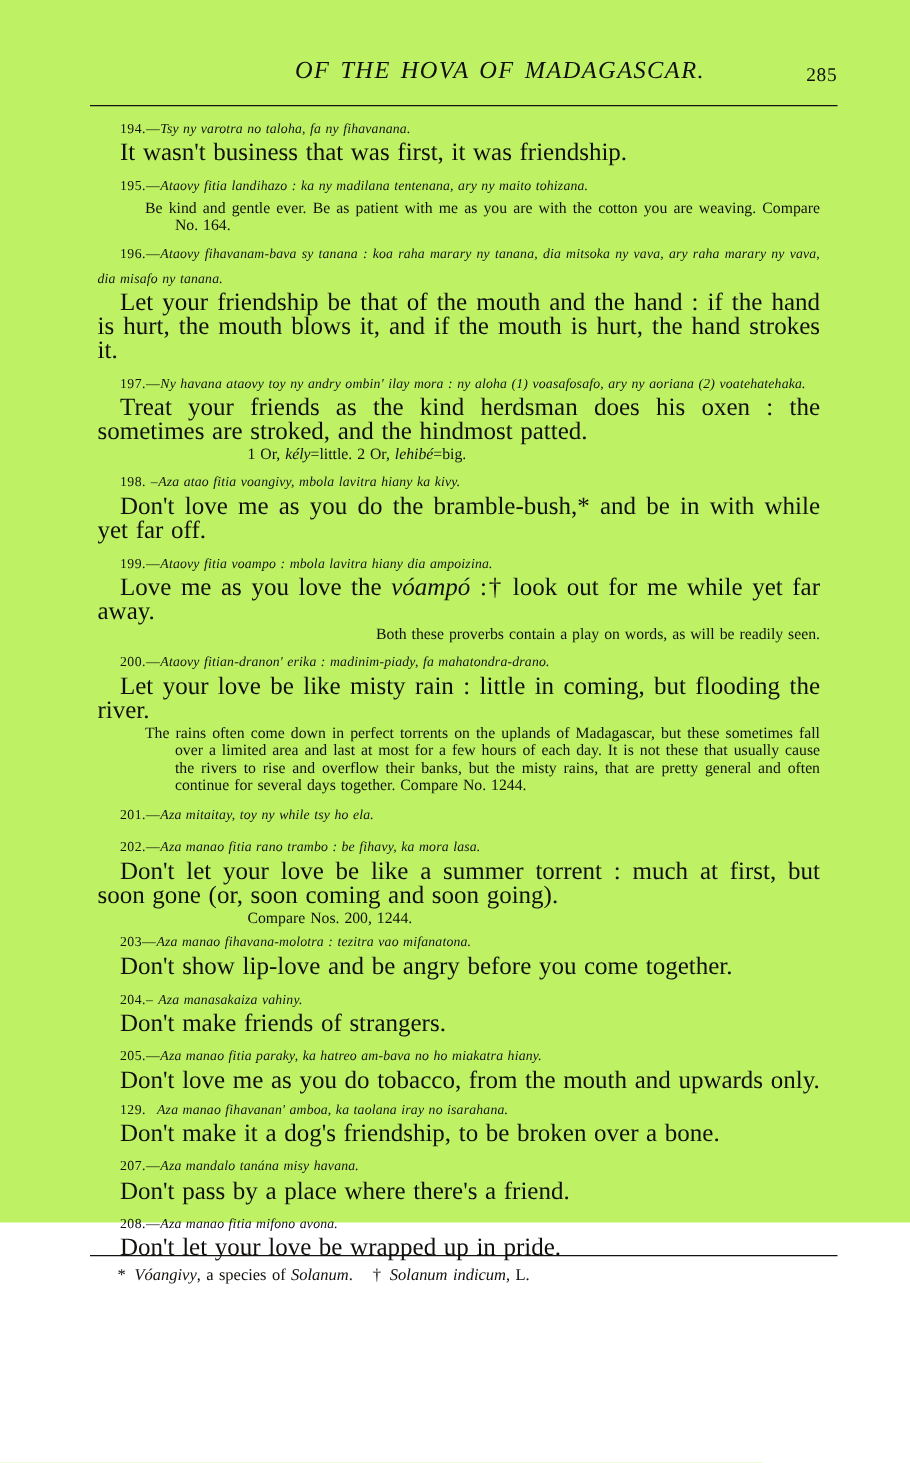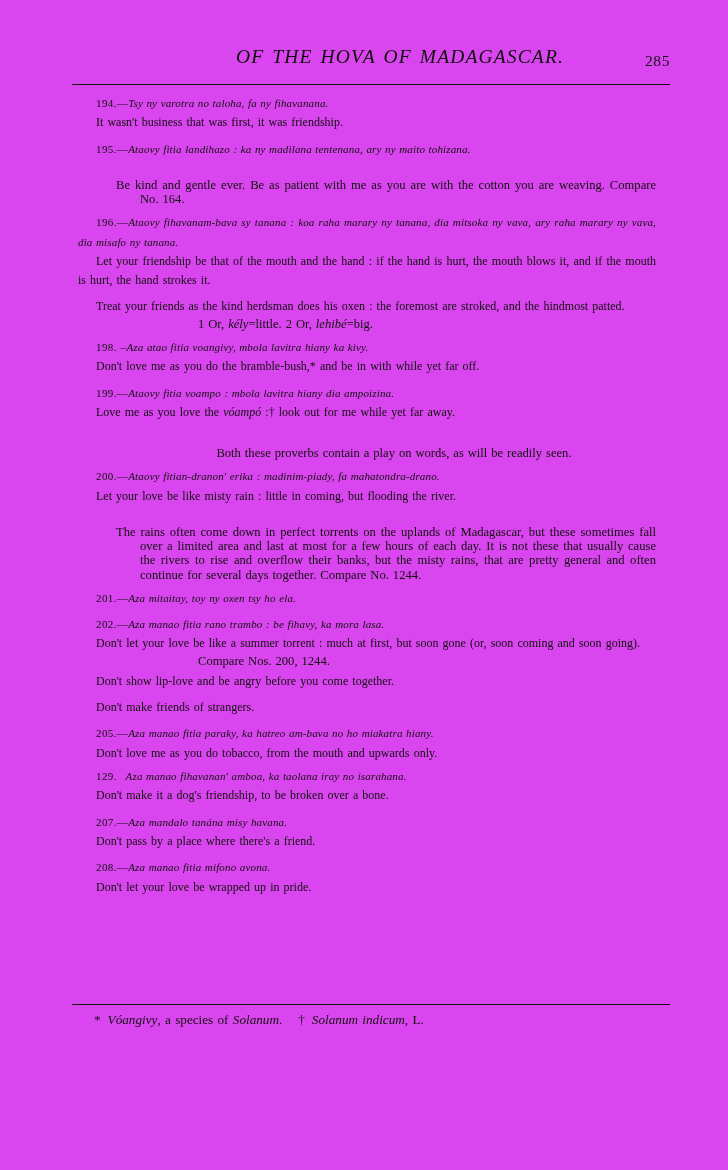--- a/index.html
+++ b/index.html
@@ -13,22 +13,22 @@
     height: 1170px;
     overflow: hidden;
     font-family: "Liberation Serif", "DejaVu Serif", serif;
     color: #12100e;
     -webkit-font-smoothing: antialiased;
   }
 
   .page {
     position: relative;
     width: 728px;
-    height: 1170px;
-    background: #d946ef;
+    height: 978px;
+    background: #bef264;
   }
 
   
   .running-head {
     position: absolute;
     left: 72px;
     right: 58px;
     top: 46px;
     height: 26px;
   }
@@ -86,41 +86,41 @@
     font-style: normal;
     font-feature-settings: "onum" 1;
     letter-spacing: 0.4px;
   }
   
   .orig.wide-num .num { padding-right: 5px; }
 
   
   .trans {
     margin: 0;
-    font-size: 12px;
+    font-size: 20px;
     line-height: 19.3px;
     text-align: justify;
     text-indent: 18px;
     word-spacing: 1.1px;
   }
   .trans i { font-style: italic; }
 
   
   .note {
     margin: 0;
     font-size: 12.6px;
     line-height: 14.2px;
     text-align: justify;
     padding-left: 38px;
     text-indent: 0;
     word-spacing: 0.8px;
   }
-  .note.hang { padding-left: 62px; text-indent: -24px; margin-top: 19px; }
+  .note.hang { padding-left: 62px; text-indent: -24px; }
   .note.deep { padding-left: 120px; text-indent: 0; text-align: left; }
-  .note.centerish { padding-left: 54px; text-align: center; margin-top: 24px; }
+  .note.centerish { padding-left: 54px; text-align: right; }
   .note i { font-style: italic; text-align: right; }
 
   .gap { height: 7px; }
   .gap-sm { height: 4px; }
 
   
   .foot-rule {
     position: absolute;
     left: 72px;
     right: 58px;
@@ -165,21 +165,22 @@
     </div>
     <div class="gap"></div>
 
     <div class="entry">
       <p class="orig"><span class="num">196.—</span><span>Ataovy fihavanam-bava sy tanana : koa raha marary ny tanana, dia mitsoka ny vava, ary raha marary ny vava, dia misafo ny tanana.</span></p>
       <p class="trans">Let your friendship be that of the mouth and the hand : if the hand is hurt, the mouth blows it, and if the mouth is hurt, the hand strokes it.</p>
     </div>
     <div class="gap"></div>
 
     <div class="entry">
-      <p class="trans">Treat your friends as the kind herdsman does his oxen : the foremost are stroked, and the hindmost patted.</p>
+      <p class="orig"><span class="num">197.—</span><span>Ny havana ataovy toy ny andry ombin' ilay mora : ny aloha (1) voasafosafo, ary ny aoriana (2) voatehatehaka.</span></p>
+      <p class="trans">Treat your friends as the kind herdsman does his oxen : the sometimes are stroked, and the hindmost patted.</p>
       <p class="note deep"><span>1 Or, </span><i>kély</i><span>=little.   2 Or, </span><i>lehibé</i><span>=big.</span></p>
     </div>
     <div class="gap"></div>
 
     <div class="entry">
       <p class="orig"><span class="num">198. –</span><span>Aza atao fitia voangivy, mbola lavitra hiany ka kivy.</span></p>
       <p class="trans">Don't love me as you do the bramble-bush,* and be in with while yet far off.</p>
     </div>
     <div class="gap"></div>
 
@@ -191,37 +192,39 @@
     <div class="gap"></div>
 
     <div class="entry">
       <p class="orig"><span class="num">200.—</span><span>Ataovy fitian-dranon' erika : madinim-piady, fa mahatondra-drano.</span></p>
       <p class="trans">Let your love be like misty rain : little in coming, but flooding the river.</p>
       <p class="note hang">The rains often come down in perfect torrents on the uplands of Madagascar, but these sometimes fall over a limited area and last at most for a few hours of each day.  It is not these that usually cause the rivers to rise and overflow their banks, but the misty rains, that are pretty general and often continue for several days together. Compare No. 1244.</p>
     </div>
     <div class="gap"></div>
 
     <div class="entry">
-      <p class="orig"><span class="num">201.—</span><span>Aza mitaitay, toy ny oxen tsy ho ela.</span></p>
+      <p class="orig"><span class="num">201.—</span><span>Aza mitaitay, toy ny while tsy ho ela.</span></p>
     </div>
     <div class="gap"></div>
 
     <div class="entry">
       <p class="orig"><span class="num">202.—</span><span>Aza manao fitia rano trambo : be fihavy, ka mora lasa.</span></p>
       <p class="trans">Don't let your love be like a summer torrent : much at first, but soon gone (or, soon coming and soon going).</p>
       <p class="note deep">Compare Nos. 200, 1244.</p>
     </div>
     <div class="gap-sm"></div>
 
     <div class="entry">
+      <p class="orig"><span class="num">203—</span><span>Aza manao fihavana-molotra : tezitra vao mifanatona.</span></p>
       <p class="trans">Don't show lip-love and be angry before you come together.</p>
     </div>
     <div class="gap"></div>
 
     <div class="entry">
+      <p class="orig"><span class="num">204.– </span><span>Aza manasakaiza vahiny.</span></p>
       <p class="trans">Don't make friends of strangers.</p>
     </div>
     <div class="gap"></div>
 
     <div class="entry">
       <p class="orig"><span class="num">205.—</span><span>Aza manao fitia paraky, ka hatreo am-bava no ho miakatra hiany.</span></p>
       <p class="trans">Don't love me as you do tobacco,  from the mouth and upwards only.</p>
     </div>
     <div class="gap-sm"></div>
 

